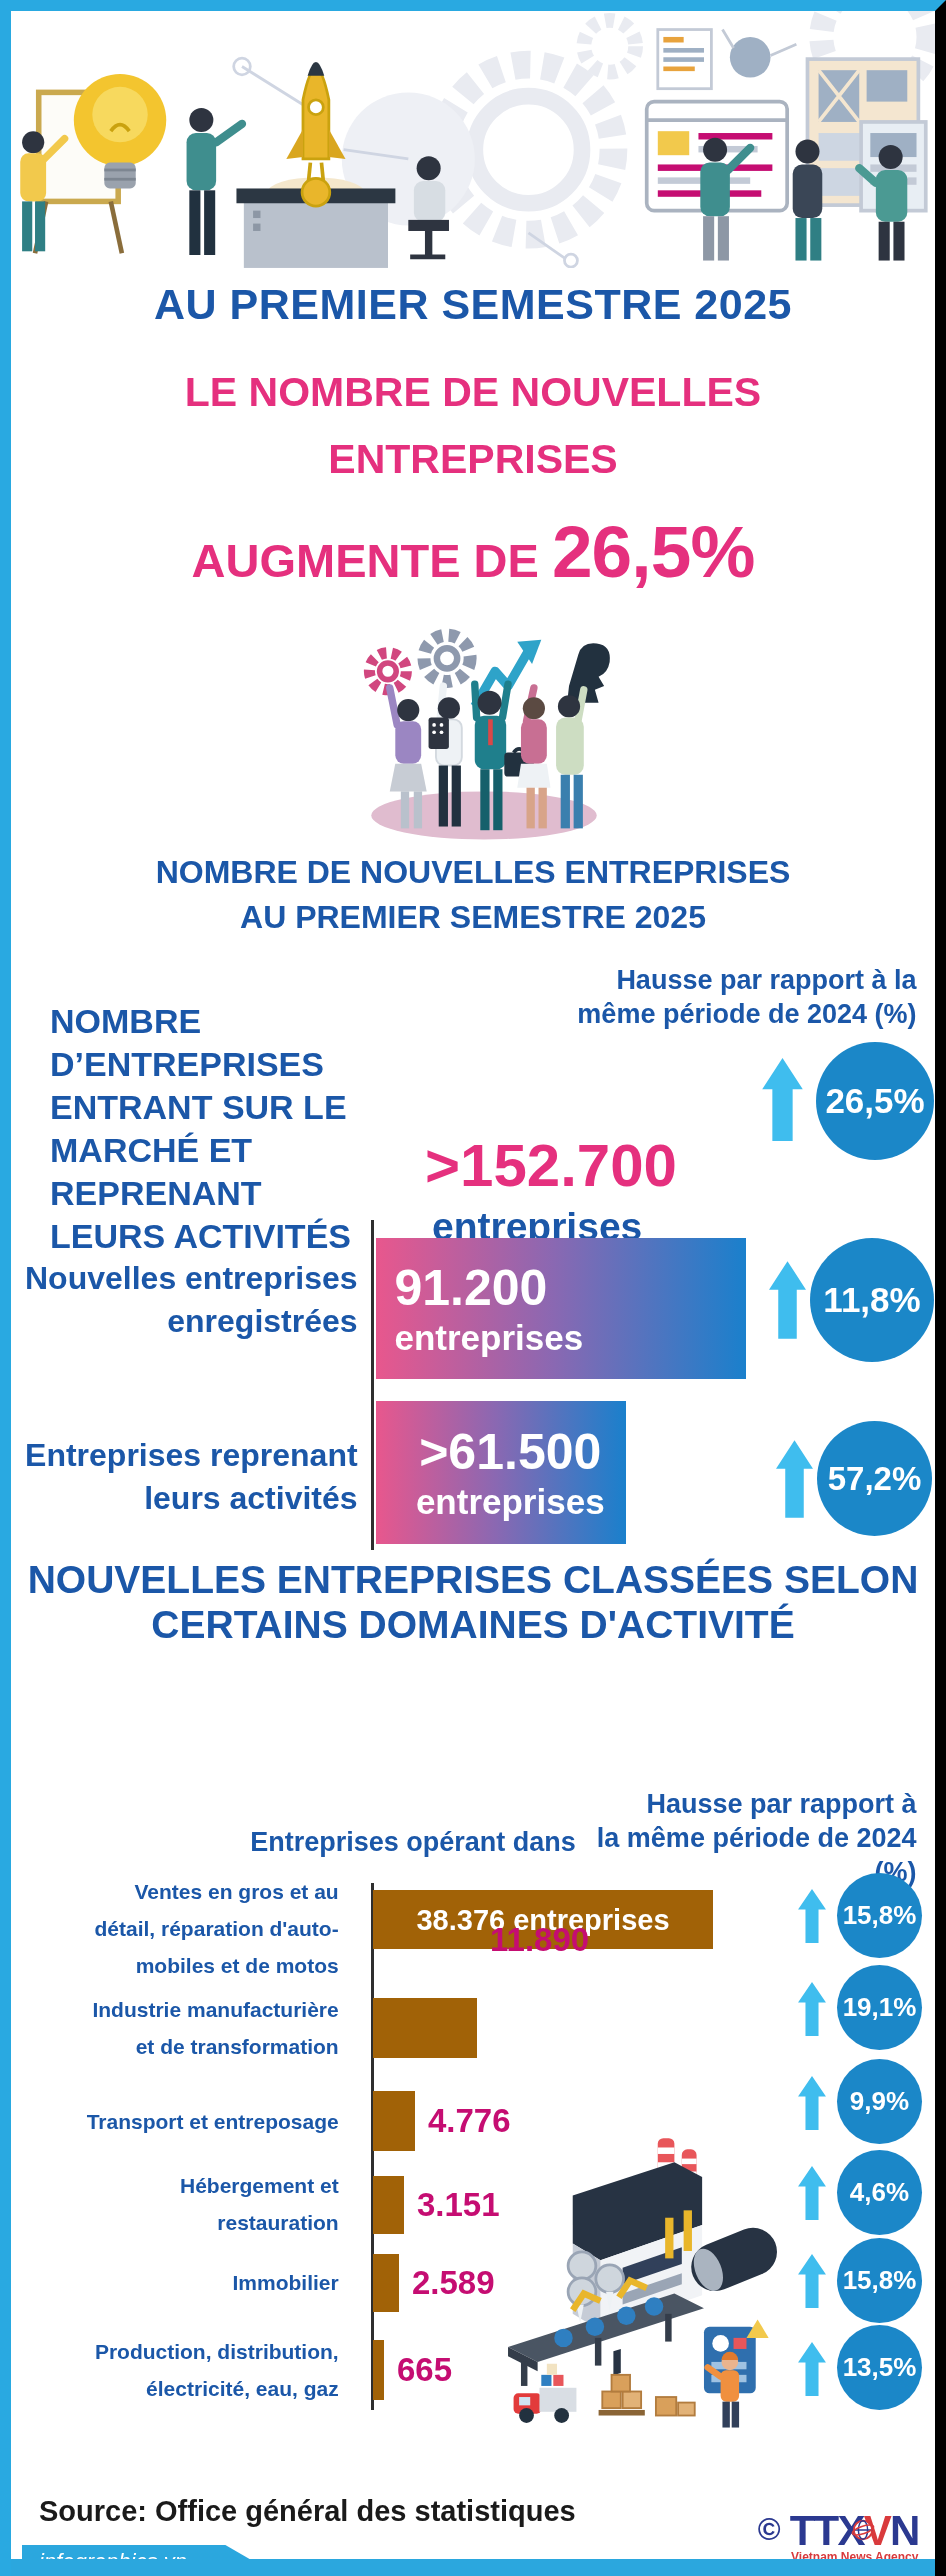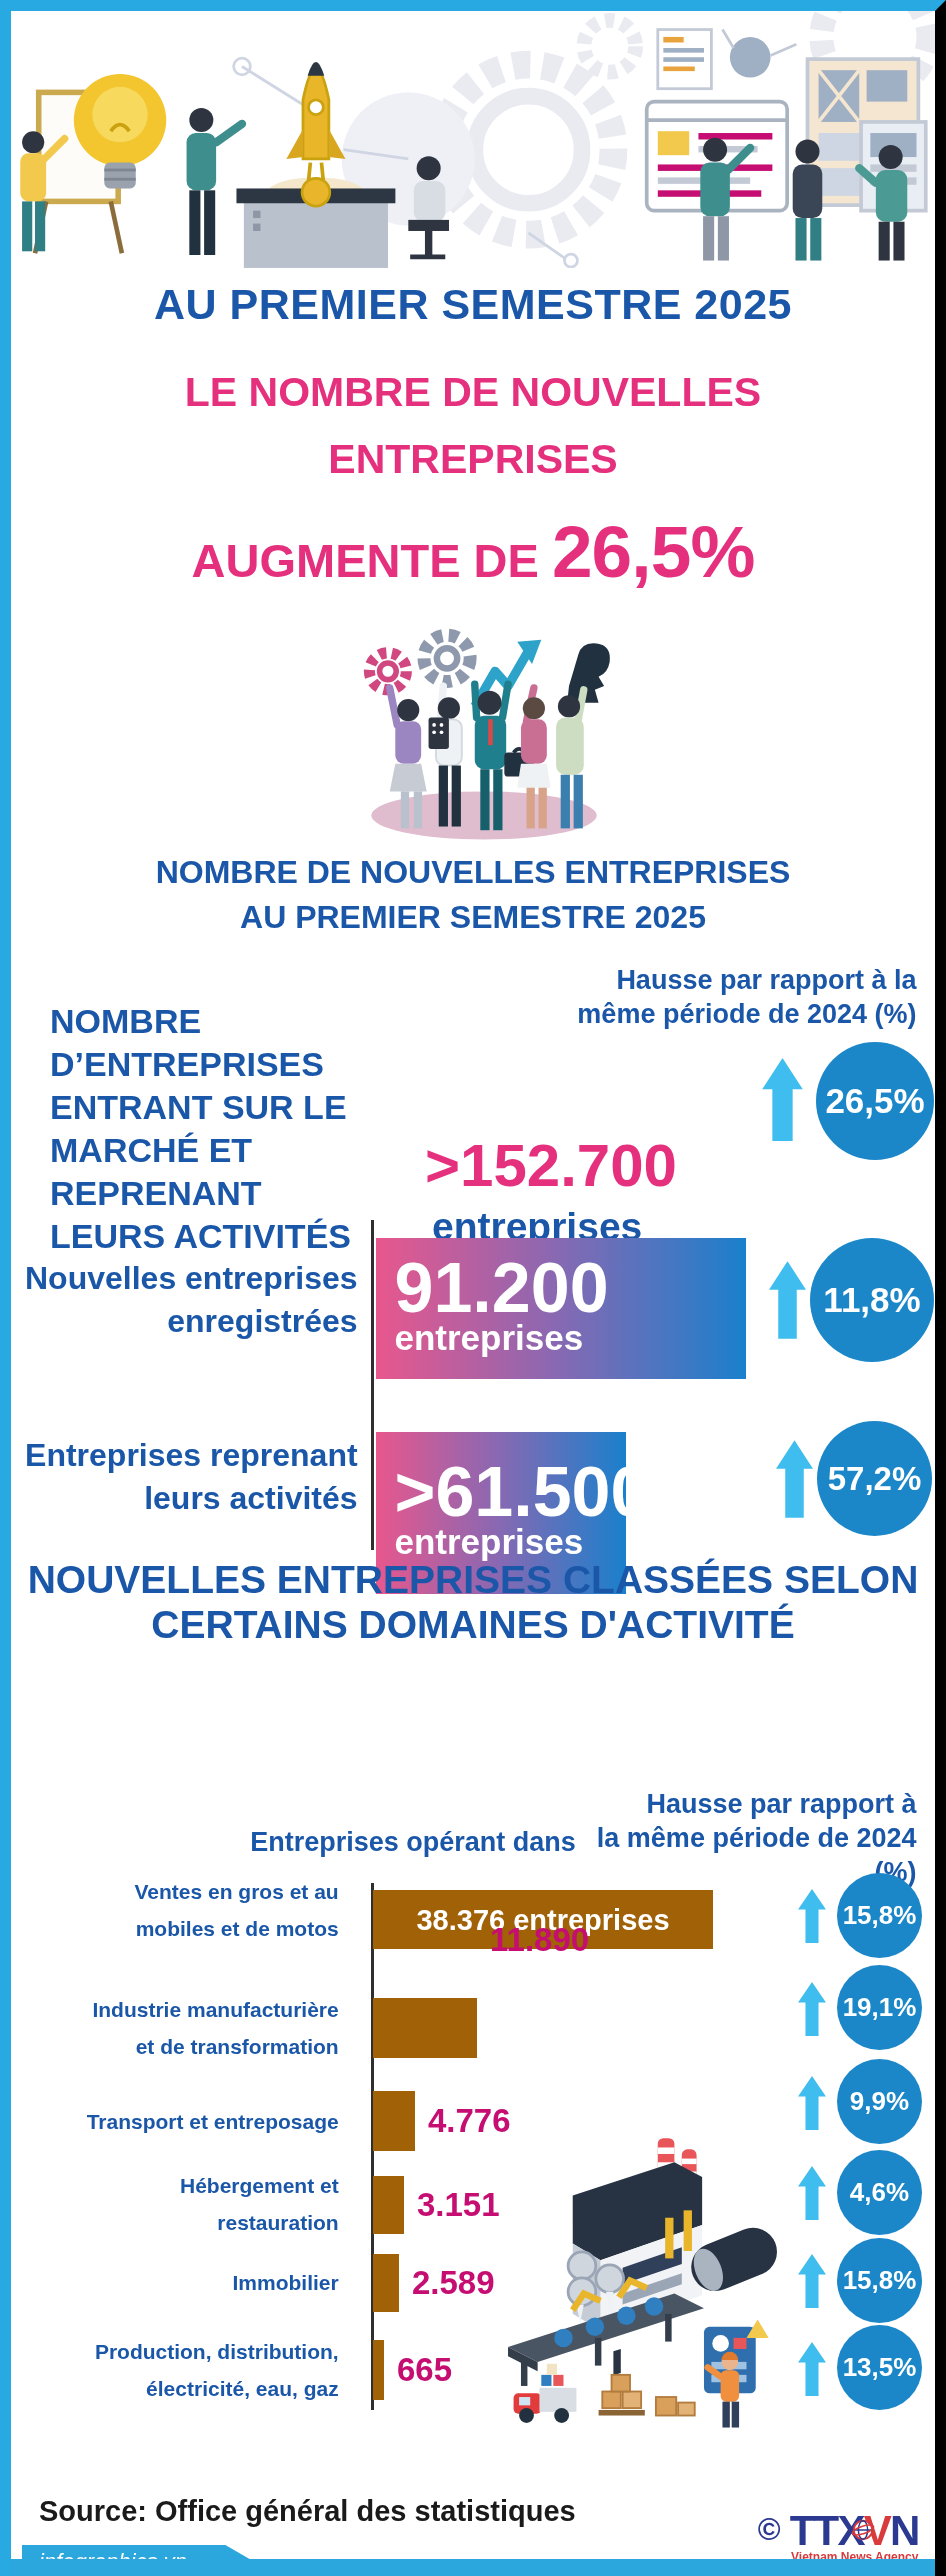--- a/index.html
+++ b/index.html
@@ -28,21 +28,21 @@
   .total-value{top:1120px;left:414px;font-size:60px;font-weight:800;}
   .total-unit{top:1194px;left:421px;font-size:39px;font-weight:700;}
   
   .badge{position:absolute;border-radius:50%;background:#1b87c8;color:#fff;
          font-weight:800;display:flex;align-items:center;justify-content:center;}
   .uparrow{position:absolute;}
   
   .vline{position:absolute;width:2.8px;background:#2f2f2f;}
   .gbar{position:absolute;background:linear-gradient(90deg,#e8578d 0%,#8a68b2 48%,#1a80cc 100%);
         color:#fff;display:flex;flex-direction:column;justify-content:center;padding-left:18.5px;box-sizing:border-box;}
-  .gbar .v{font-size:70px;font-weight:800;line-height:57px;}
+  .gbar .v{font-size:50px;font-weight:800;line-height:57px;}
   .gbar .u{font-size:35px;font-weight:600;line-height:41px;}
   .rowlabel{position:absolute;font-size:32px;font-weight:700;line-height:43px;color:#1b57a8;text-align:right;}
   
   .dom-label{position:absolute;left:3.7px;width:324px;text-align:right;
              font-size:21px;font-weight:700;line-height:37px;color:#1b57a8;}
   .dbar{position:absolute;background:#a16207;}
   .dbar-inlabel{color:#fff;font-size:29px;font-weight:800;width:100%;text-align:center;
                 position:absolute;top:50%;transform:translateY(-50%);}
   .dval{position:absolute;font-size:33px;font-weight:700;color:#c50d72;}
   .dom-badge{width:85px;height:85px;font-size:26px;}
@@ -307,21 +307,21 @@
     <svg width="37" height="78" viewBox="0 0 40 84">
         <polygon points="20,0 40,31 30,31 30,84 10,84 10,31 0,31" fill="#3fbdee"></polygon>
       </svg>
   </div>
   <div class="badge" style="left:799px;top:1227px;width:124px;height:124px;font-size:35px;">11,8%</div>
 
   <div class="rowlabel" style="left:4.6px;top:1423px;width:342px;">
     <div>Entreprises reprenant</div>
     <div>leurs activités</div>
   </div>
-  <div class="gbar" style="left:365px;top:1421px;width:250px;height:162px;">
+  <div class="gbar" style="left:365px;top:1390px;width:250px;height:143px;align-items:center;">
     <div class="v">&gt;61.500</div>
     <div class="u">entreprises</div>
   </div>
   <div class="uparrow" style="left:765px;top:1429px;">
     <svg width="37" height="78" viewBox="0 0 40 84">
         <polygon points="20,0 40,31 30,31 30,84 10,84 10,31 0,31" fill="#3fbdee"></polygon>
       </svg>
   </div>
   <div class="badge" style="left:806px;top:1410px;width:115px;height:115px;font-size:33px;">57,2%</div>
 
@@ -333,20 +333,21 @@
   <div class="abs hausse blue" style="top:1814px;left:231px;width:342px;text-align:center;">Entreprises opérant dans</div>
   <div class="abs hausse blue rightal" style="top:1776px;right:18.5px;width:360px;">
     <div>Hausse par rapport à</div>
     <div>la même période de 2024 (%)</div>
   </div>
 
   <div class="vline" style="left:360px;top:1872px;height:527px;"></div>
 
   <div class="dom-label" style="top:1862px;">
     <div>Ventes en gros et au</div>
+    <div>détail, réparation d'auto-</div>
     <div>mobiles et de motos</div>
   </div>
   <div class="dbar" style="left:362px;top:1879px;width:340px;height:59px;">
     <div class="dbar-inlabel">38.376 entreprises</div>
   </div>
   <div class="uparrow" style="left:787px;top:1878px;">
     <svg width="28" height="54" viewBox="0 0 30 58">
         <polygon points="15,0 30,22 22,22 22,58 8,58 8,22 0,22" fill="#3fbdee"></polygon>
       </svg>
   </div>

